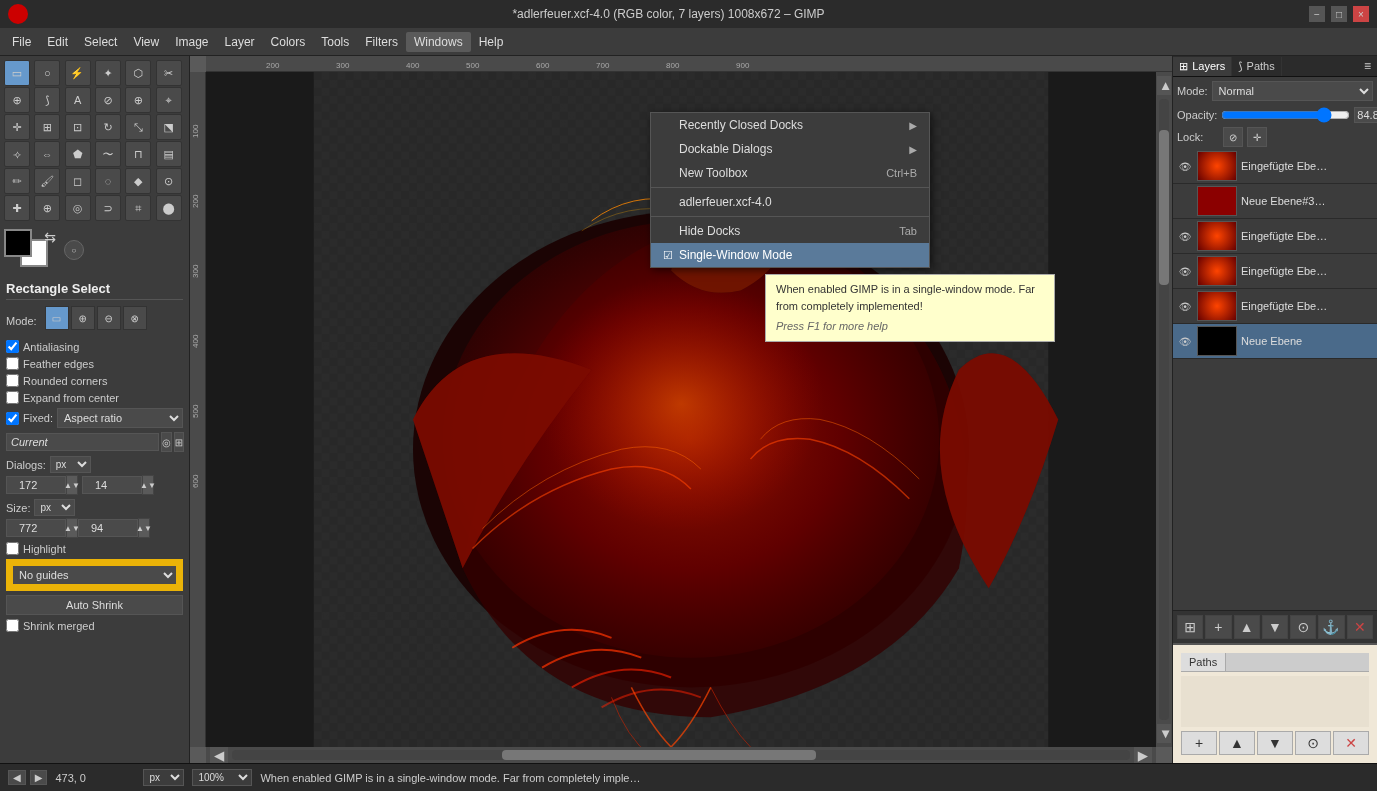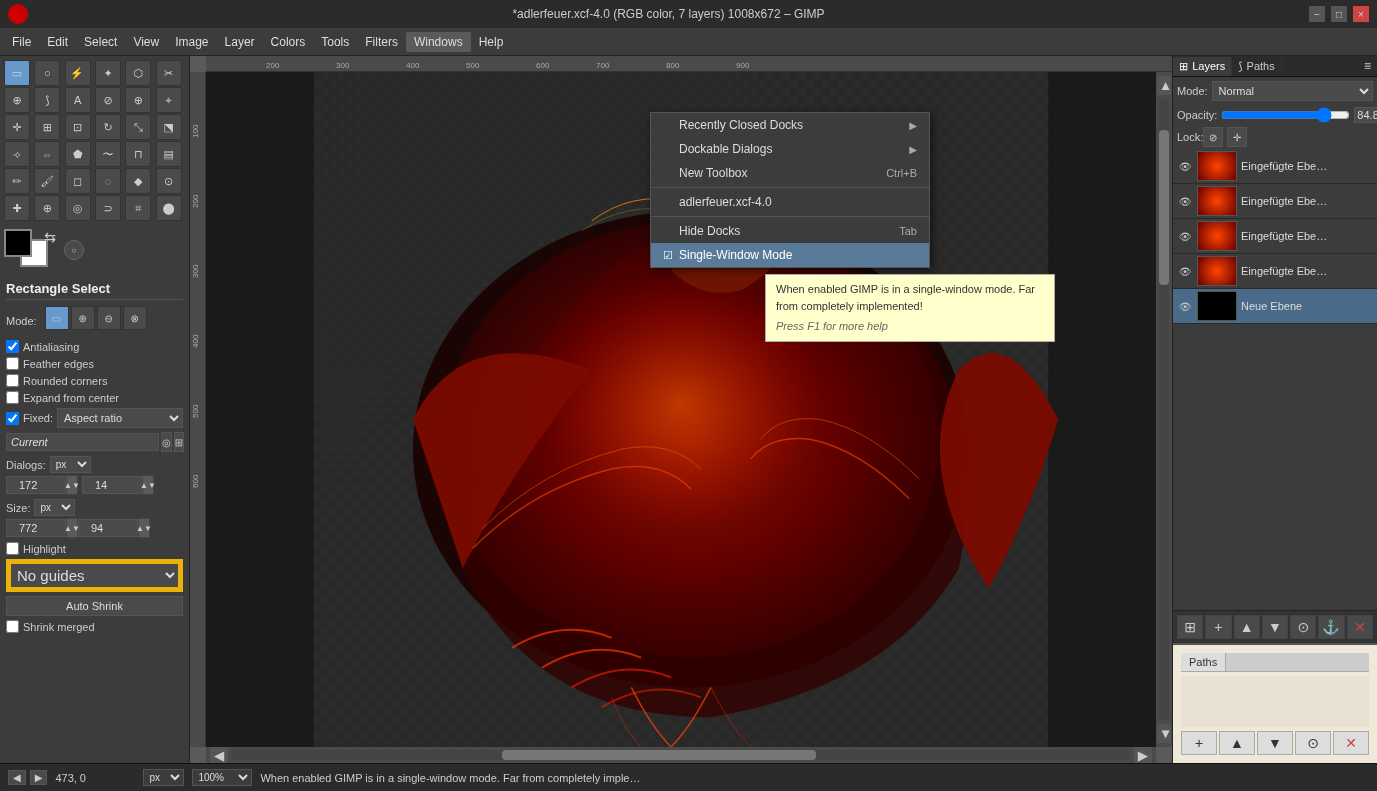--- a/index.html
+++ b/index.html
@@ -185,23 +185,23 @@
       background: #4a4a4a;
       border: 1px solid #555;
       cursor: pointer;
       display: flex; align-items: center; justify-content: center;
       font-size: 10px; color: #ccc;
     }
 
     .guides-select {
       width: 100%;
       background: #4a4a4a;
-      border: 5px solid #eab308;
+      border: 7px solid #eab308;
       color: #ddd;
-      font-size: 15px;
+      font-size: 11px;
       padding: 2px;
       margin-bottom: 4px;
     }
 
     .auto-shrink-btn {
       width: 100%;
       background: #4a4a4a;
       border: 1px solid #555;
       color: #ddd;
       font-size: 11px;
@@ -266,21 +266,21 @@
     .opacity-row {
       display: flex; align-items: center; padding: 2px 4px; gap: 4px;
     }
     .opacity-label { font-size: 11px; color: #ccc; }
     .opacity-slider { flex: 1; }
     .opacity-value {
       font-size: 11px; color: #ddd; width: 35px; text-align: right;
       background: #4a4a4a; border: 1px solid #555; padding: 1px 2px;
     }
     .lock-row {
-      display: flex; align-items: center; padding: 2px 4px; gap: 0;
+      display: flex; align-items: center; padding: 2px 4px; gap: 20px;
     }
     .lock-label { font-size: 11px; color: #ccc; }
     .lock-icons { display: flex; gap: 4px; }
     .lock-icon-btn {
       width: 20px; height: 20px;
       background: #4a4a4a; border: 1px solid #555;
       cursor: pointer; font-size: 10px;
       display: flex; align-items: center; justify-content: center; color: #ccc;
     }
 
@@ -790,20 +790,25 @@
       </div>
 
       <div id="layers-list">
 
       <div class="layer-row">
             <span class="layer-eye" style="font-size: 10px;">👁</span>
             <div class="layer-thumb" style="background: radial-gradient(circle, rgb(255, 68, 0), rgb(102, 0, 0));"></div>
             <span class="layer-name">Eingefügte Ebe…</span>
           </div>
           <div class="layer-row">
+            <span class="layer-eye" style="font-size: 10px;"> </span>
+            <div class="layer-thumb" style="background: rgb(139, 0, 0);"></div>
+            <span class="layer-name">Neue Ebene#3…</span>
+          </div>
+          <div class="layer-row">
             <span class="layer-eye" style="font-size: 10px;">👁</span>
             <div class="layer-thumb" style="background: radial-gradient(circle, rgb(255, 68, 0), rgb(102, 0, 0));"></div>
             <span class="layer-name">Eingefügte Ebe…</span>
           </div>
           <div class="layer-row">
             <span class="layer-eye" style="font-size: 10px;">👁</span>
             <div class="layer-thumb" style="background: radial-gradient(circle, rgb(255, 68, 0), rgb(102, 0, 0));"></div>
             <span class="layer-name">Eingefügte Ebe…</span>
           </div>
           <div class="layer-row">

